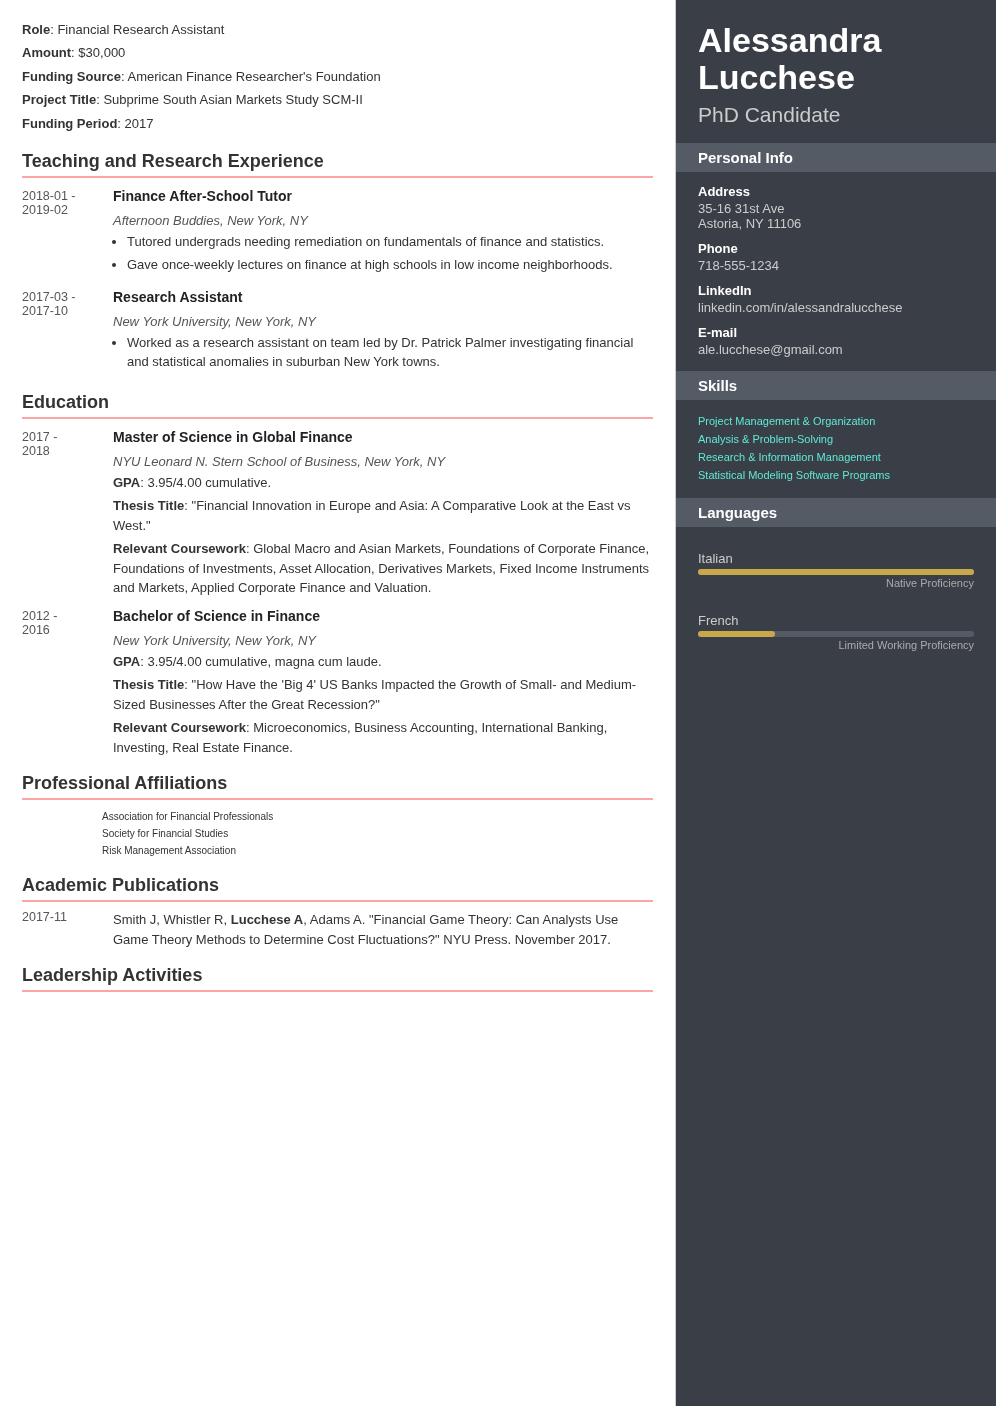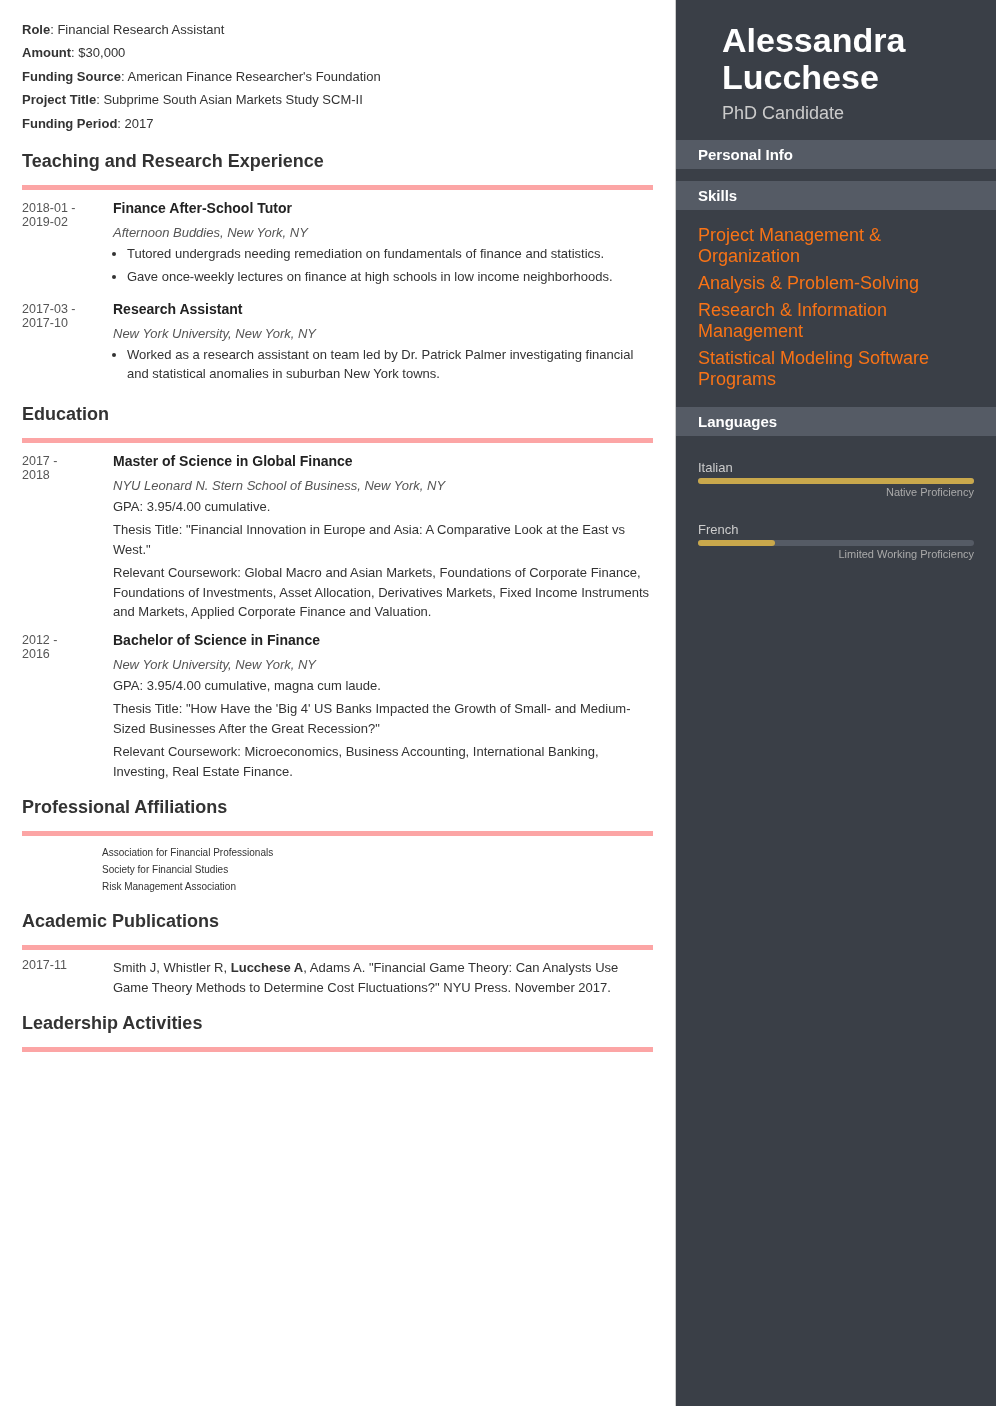--- a/index.html
+++ b/index.html
@@ -22,31 +22,30 @@
     .right-col {
       width: 320px;
       background: #3a3f47;
       color: #e8e8e8;
       padding: 0;
     }
     
     .right-header {
       background: #3a3f47;
       padding: 22px 22px 16px 22px;
-      margin-left: 24px;
     }
     .right-header .name {
       font-size: 34px;
       font-weight: 900;
       color: #fff;
       line-height: 1.1;
       margin-bottom: 6px;
     }
     .right-header .title {
-      font-size: 18px;
+      font-size: 21px;
       color: #ccc;
       font-weight: normal;
     }
 
     
     .right-section {
       padding: 0 22px 14px 22px;
     }
     .right-section-title {
       background: #555b65;
@@ -65,22 +64,22 @@
       margin-top: 10px;
       margin-bottom: 2px;
     }
     .info-value {
       color: #ccc;
       font-size: 13px;
     }
 
     
     .skill-item {
-      color: #f97316;
-      font-size: 18px;
+      color: #5eead4;
+      font-size: 11px;
       padding: 3px 0;
     }
 
     
     .lang-item {
       margin-bottom: 10px;
       margin-top: 24px;
     }
     .lang-name {
       color: #ccc;
@@ -104,22 +103,22 @@
       font-size: 11px;
       text-align: right;
     }
 
     
     .section-title {
       font-size: 18px;
       font-weight: bold;
       color: #333;
       margin: 16px 0 4px 0;
-      padding-bottom: 13px;
-      border-bottom: 5px solid #fca5a5;
+      padding-bottom: 4px;
+      border-bottom: 2px solid #fca5a5;
     }
 
     .entry {
       display: flex;
       margin: 10px 0;
       gap: 16px;
     }
     .entry-date {
       min-width: 75px;
       font-size: 12.5px;
@@ -148,21 +147,21 @@
       color: #333;
       line-height: 1.5;
     }
     .entry-body ul {
       margin-left: 14px;
     }
     .entry-body li {
       margin-bottom: 4px;
     }
     .entry-body .label {
-      font-weight: normal;
+      font-weight: bold;
       text-align: right;
     }
 
     
     .grant-info {
       font-size: 13px;
       line-height: 1.8;
       margin-bottom: 8px;
     }
     .grant-info .label {
@@ -294,20 +293,30 @@
 </div>
 
 <div class="right-col">
 
   <div class="right-header">
     <div class="name">Alessandra<br>Lucchese</div>
     <div class="title">PhD Candidate</div>
   </div>
 
   <div class="right-section-title">Personal Info</div>
+  <div class="right-section">
+    <div class="info-label">Address</div>
+    <div class="info-value">35-16 31st Ave<br>Astoria, NY 11106</div>
+    <div class="info-label">Phone</div>
+    <div class="info-value">718-555-1234</div>
+    <div class="info-label">LinkedIn</div>
+    <div class="info-value">linkedin.com/in/alessandralucchese</div>
+    <div class="info-label">E-mail</div>
+    <div class="info-value">ale.lucchese@gmail.com</div>
+  </div>
 
   <div class="right-section-title">Skills</div>
   <div class="right-section">
     <div class="skill-item">Project Management &amp; Organization</div>
     <div class="skill-item">Analysis &amp; Problem-Solving</div>
     <div class="skill-item">Research &amp; Information Management</div>
     <div class="skill-item">Statistical Modeling Software Programs</div>
   </div>
 
   <div class="right-section-title">Languages</div>

